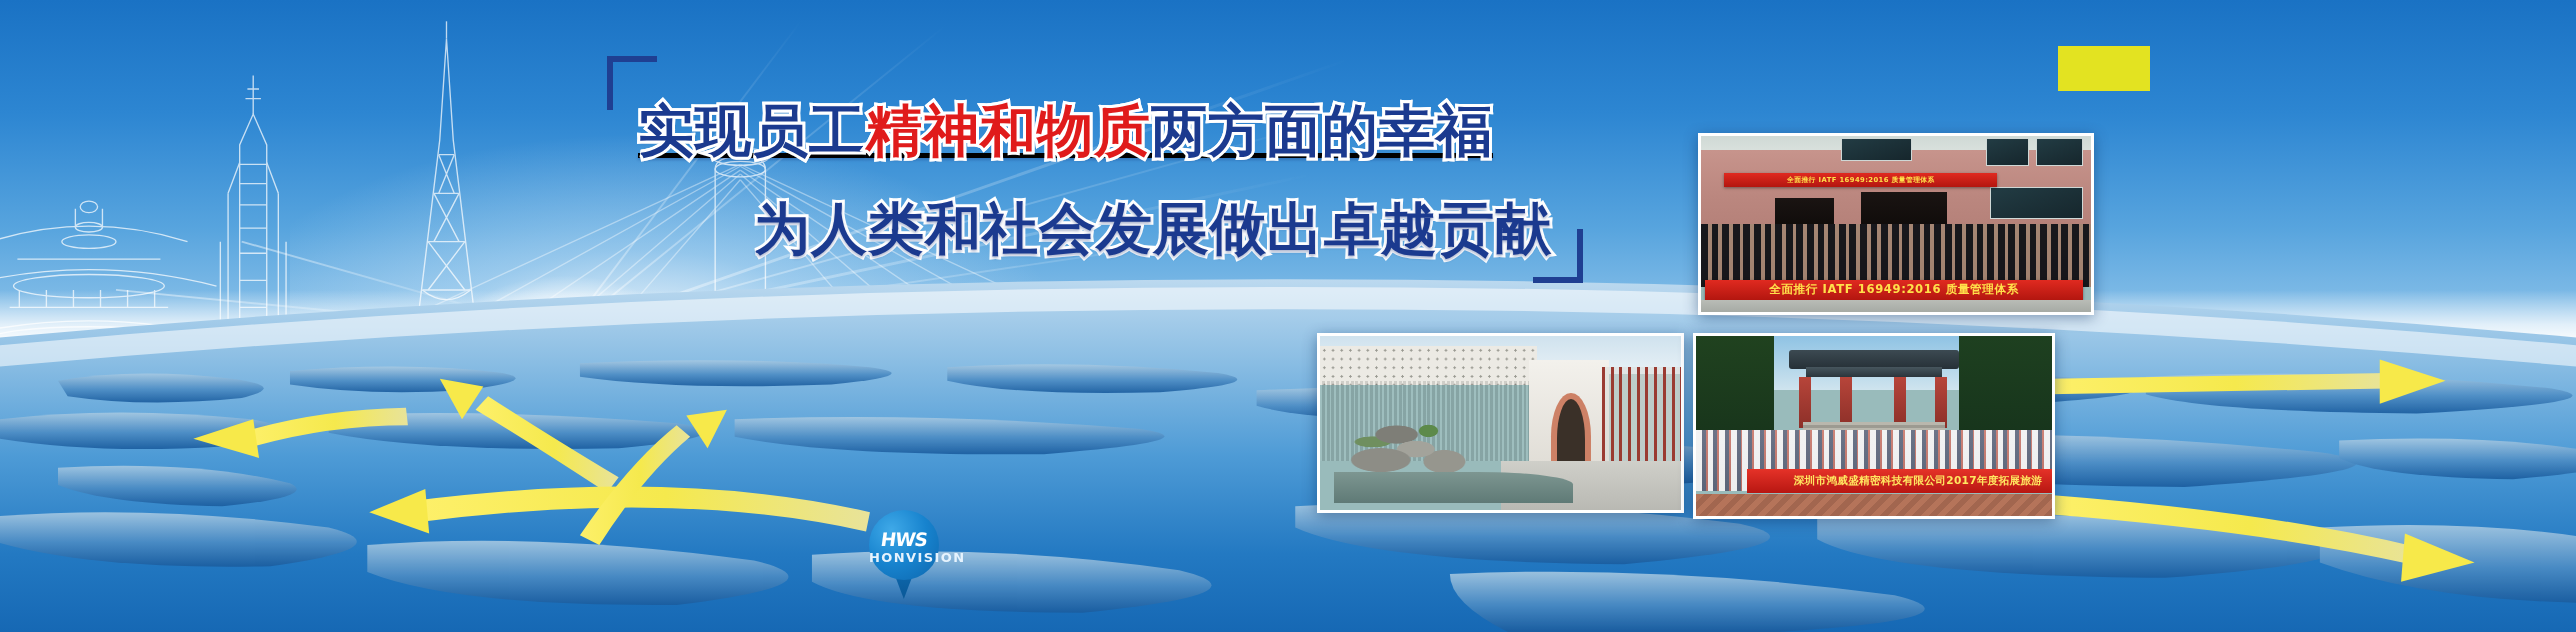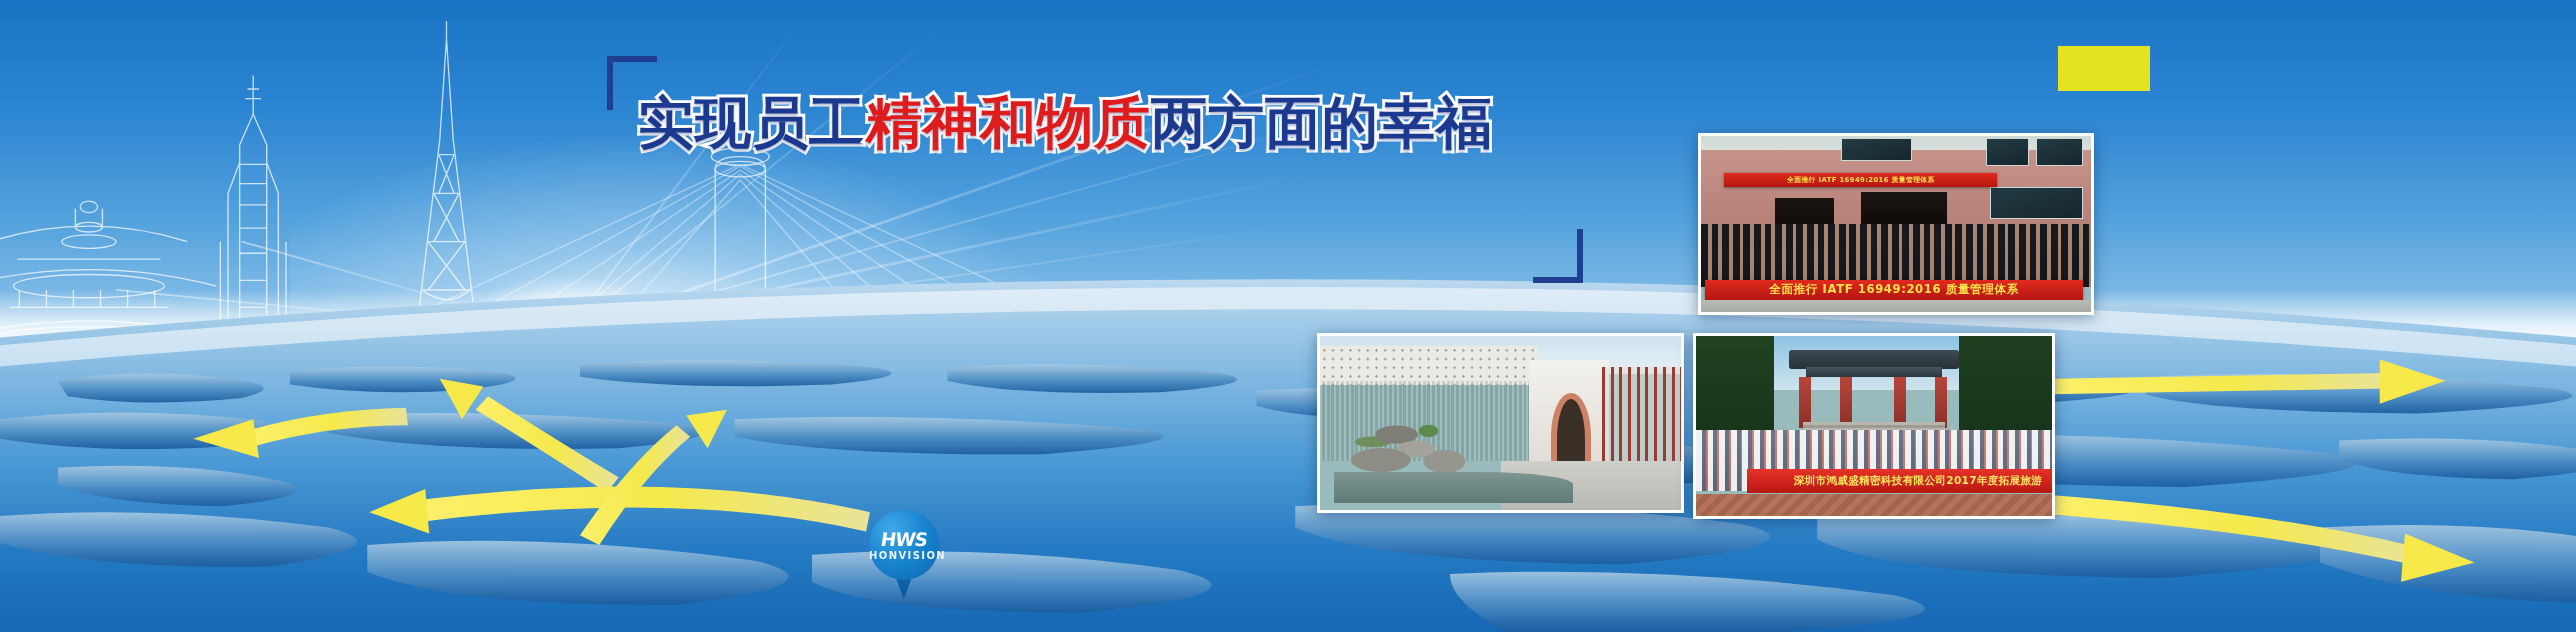--- a/index.html
+++ b/index.html
@@ -53,21 +53,21 @@
 
   .slogan-line{
     position:absolute;
     font-family:"DejaVu Sans","Liberation Sans",sans-serif;
     font-weight:bold;
     font-size:56px;
     line-height:1;
     letter-spacing:1px;
     white-space:nowrap;
   }
-  .slogan-line.l1{ left:31px; top:39px; }
+  .slogan-line.l1{ left:31px; top:47px;text-decoration:underline; }
   .slogan-line.l2{ left:147px; top:145px; }
 
   .slogan-line span{
     color:#1b3a8f;
     -webkit-text-stroke:5.8px #ffffff;
     paint-order:stroke fill;
     text-shadow:0 1.9px 2.9px rgba(20,50,120,.35);
   }
   .slogan-line span.hl{ color:#e01b1b; }
 
@@ -202,21 +202,21 @@
     clip-path:polygon(0 0, 100% 0, 50% 100%);
   }
   .pin-mark{
     position:absolute; left:0; top:19.3px; width:70px; text-align:center;
     color:#fff; font-weight:bold; font-size:18.4px; letter-spacing:-1px;
     font-family:"DejaVu Sans","Liberation Sans",sans-serif;
     transform:skewX(-8deg);
   }
   .pin-sub{
     position:absolute; left:0; top:40px; width:70px; text-align:center;
-    color:#e6f3fd; font-size:10px; letter-spacing:1.4px; font-weight:bold;
+    color:#e6f3fd; font-size:13px; letter-spacing:1.4px; font-weight:bold;
     font-family:"DejaVu Sans","Liberation Sans",sans-serif;
   }
 </style>
 </head>
 <body>
 
 <div class="banner">
 
   <svg class="rays" viewBox="0 0 2665 654" preserveAspectRatio="none">
     <defs>
@@ -374,20 +374,23 @@
   </svg>
 
   <div class="slogan">
     <div class="bracket tl"></div>
     <div class="bracket br"></div>
 
     <div class="slogan-line l1">
       <span>实现员工</span><span class="hl">精神和物质</span><span>两方面的幸福</span>
     </div>
 
+    <div class="slogan-line l2">
+      <span>为人类和社会发展做出卓越贡献</span>
+    </div>
   </div>
 
   <div class="yellow-rect"></div>
 
   <div class="photo photo-top">
     <div class="ph-inner">
       <div class="f-sky"></div>
       <div class="f-wall"></div>
       <div class="f-win" style="left:36%;top:1%;width:18%;height:13%;"></div>
       <div class="f-win" style="left:73%;top:1%;width:11%;height:16%;"></div>

